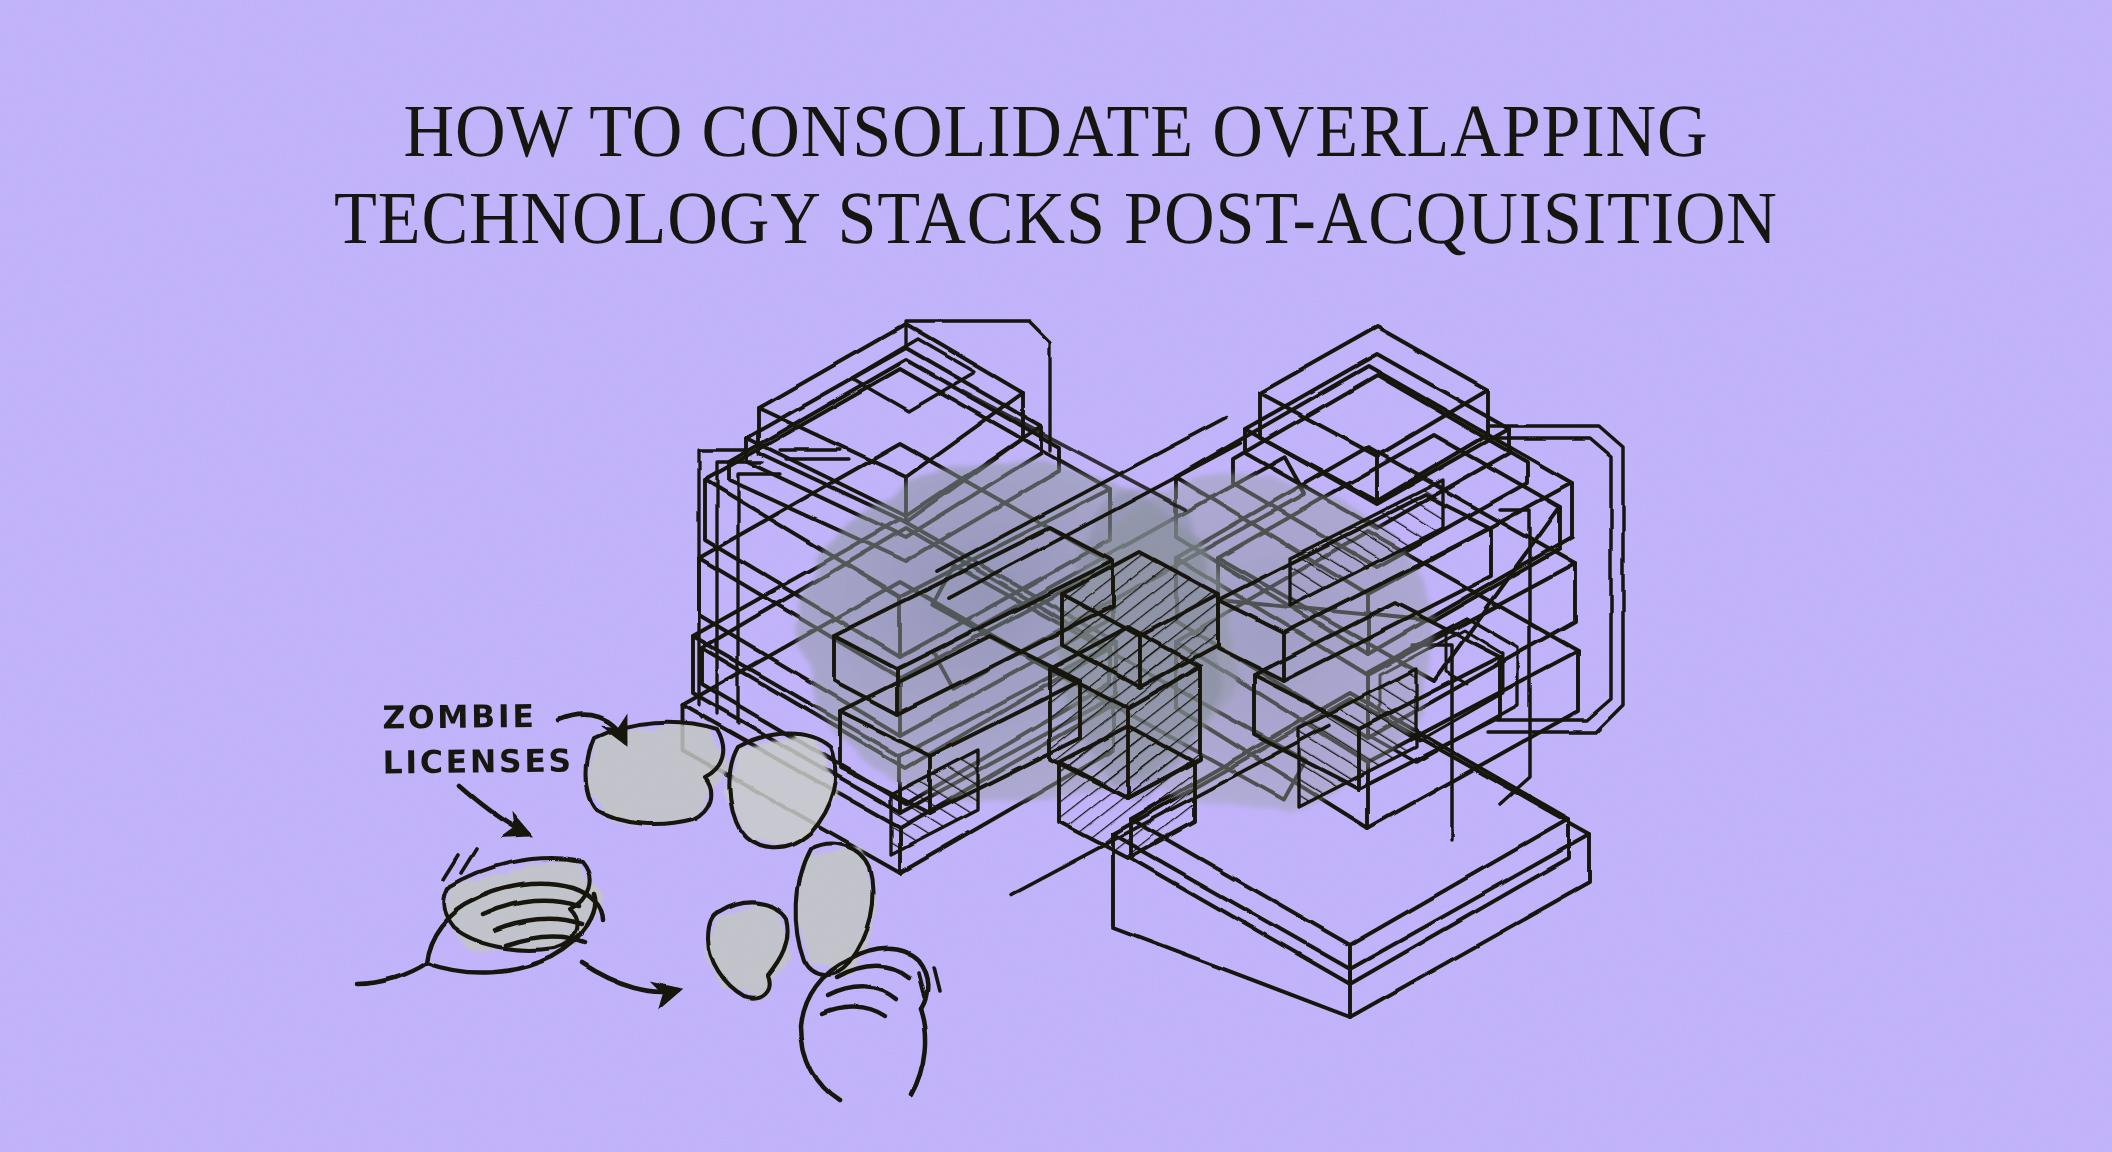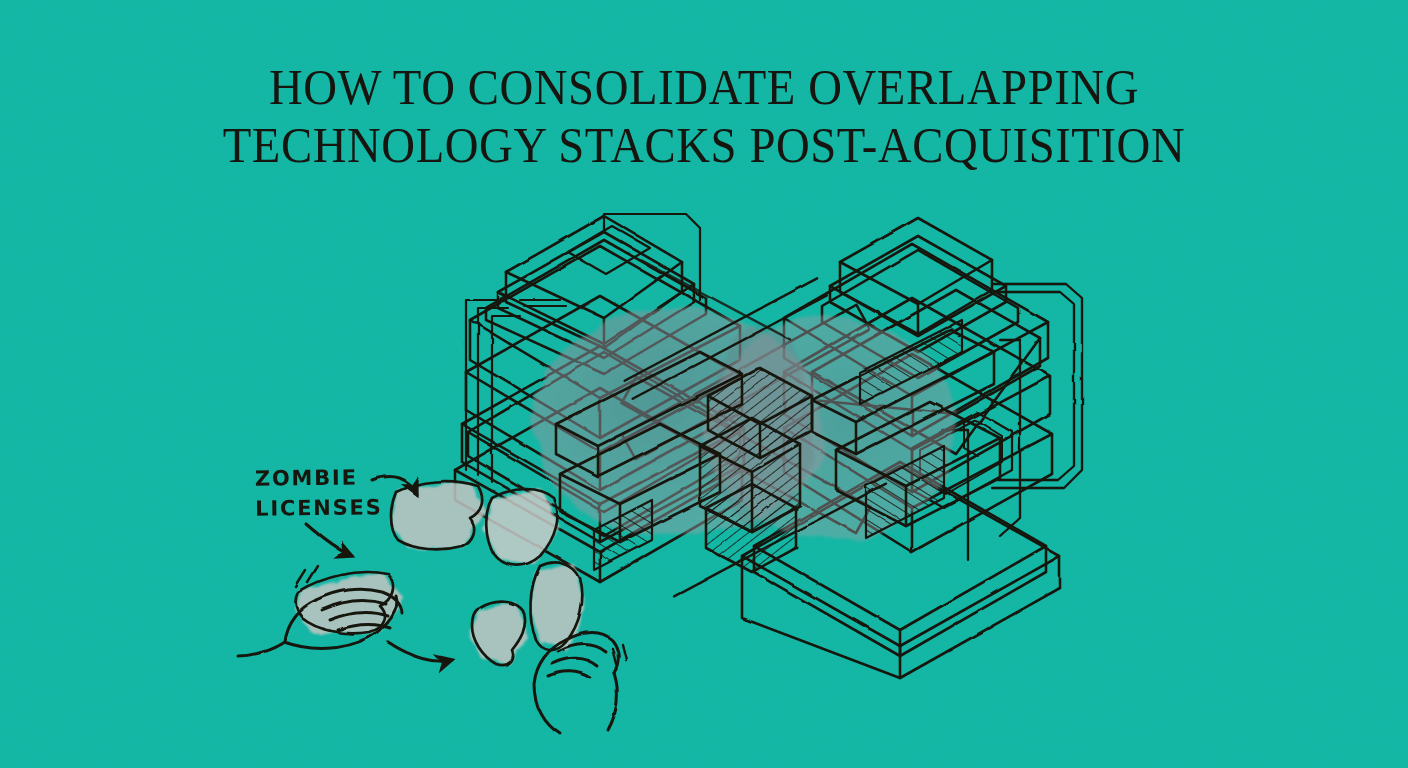--- a/index.html
+++ b/index.html
@@ -13,21 +13,21 @@
     height: 768px;
     overflow: hidden;
     font-family: "Liberation Serif", serif;
     position: relative;
   }
 
   #stage {
     position: relative;
     width: 1408px;
     height: 768px;
-    background-color: #14b8a6;
+    background-color: #c4b5fd;
     overflow: hidden;
   }
 
   
   #paper-grain {
     position: absolute;
     inset: 0;
     pointer-events: none;
     opacity: .5;
     mix-blend-mode: multiply;

